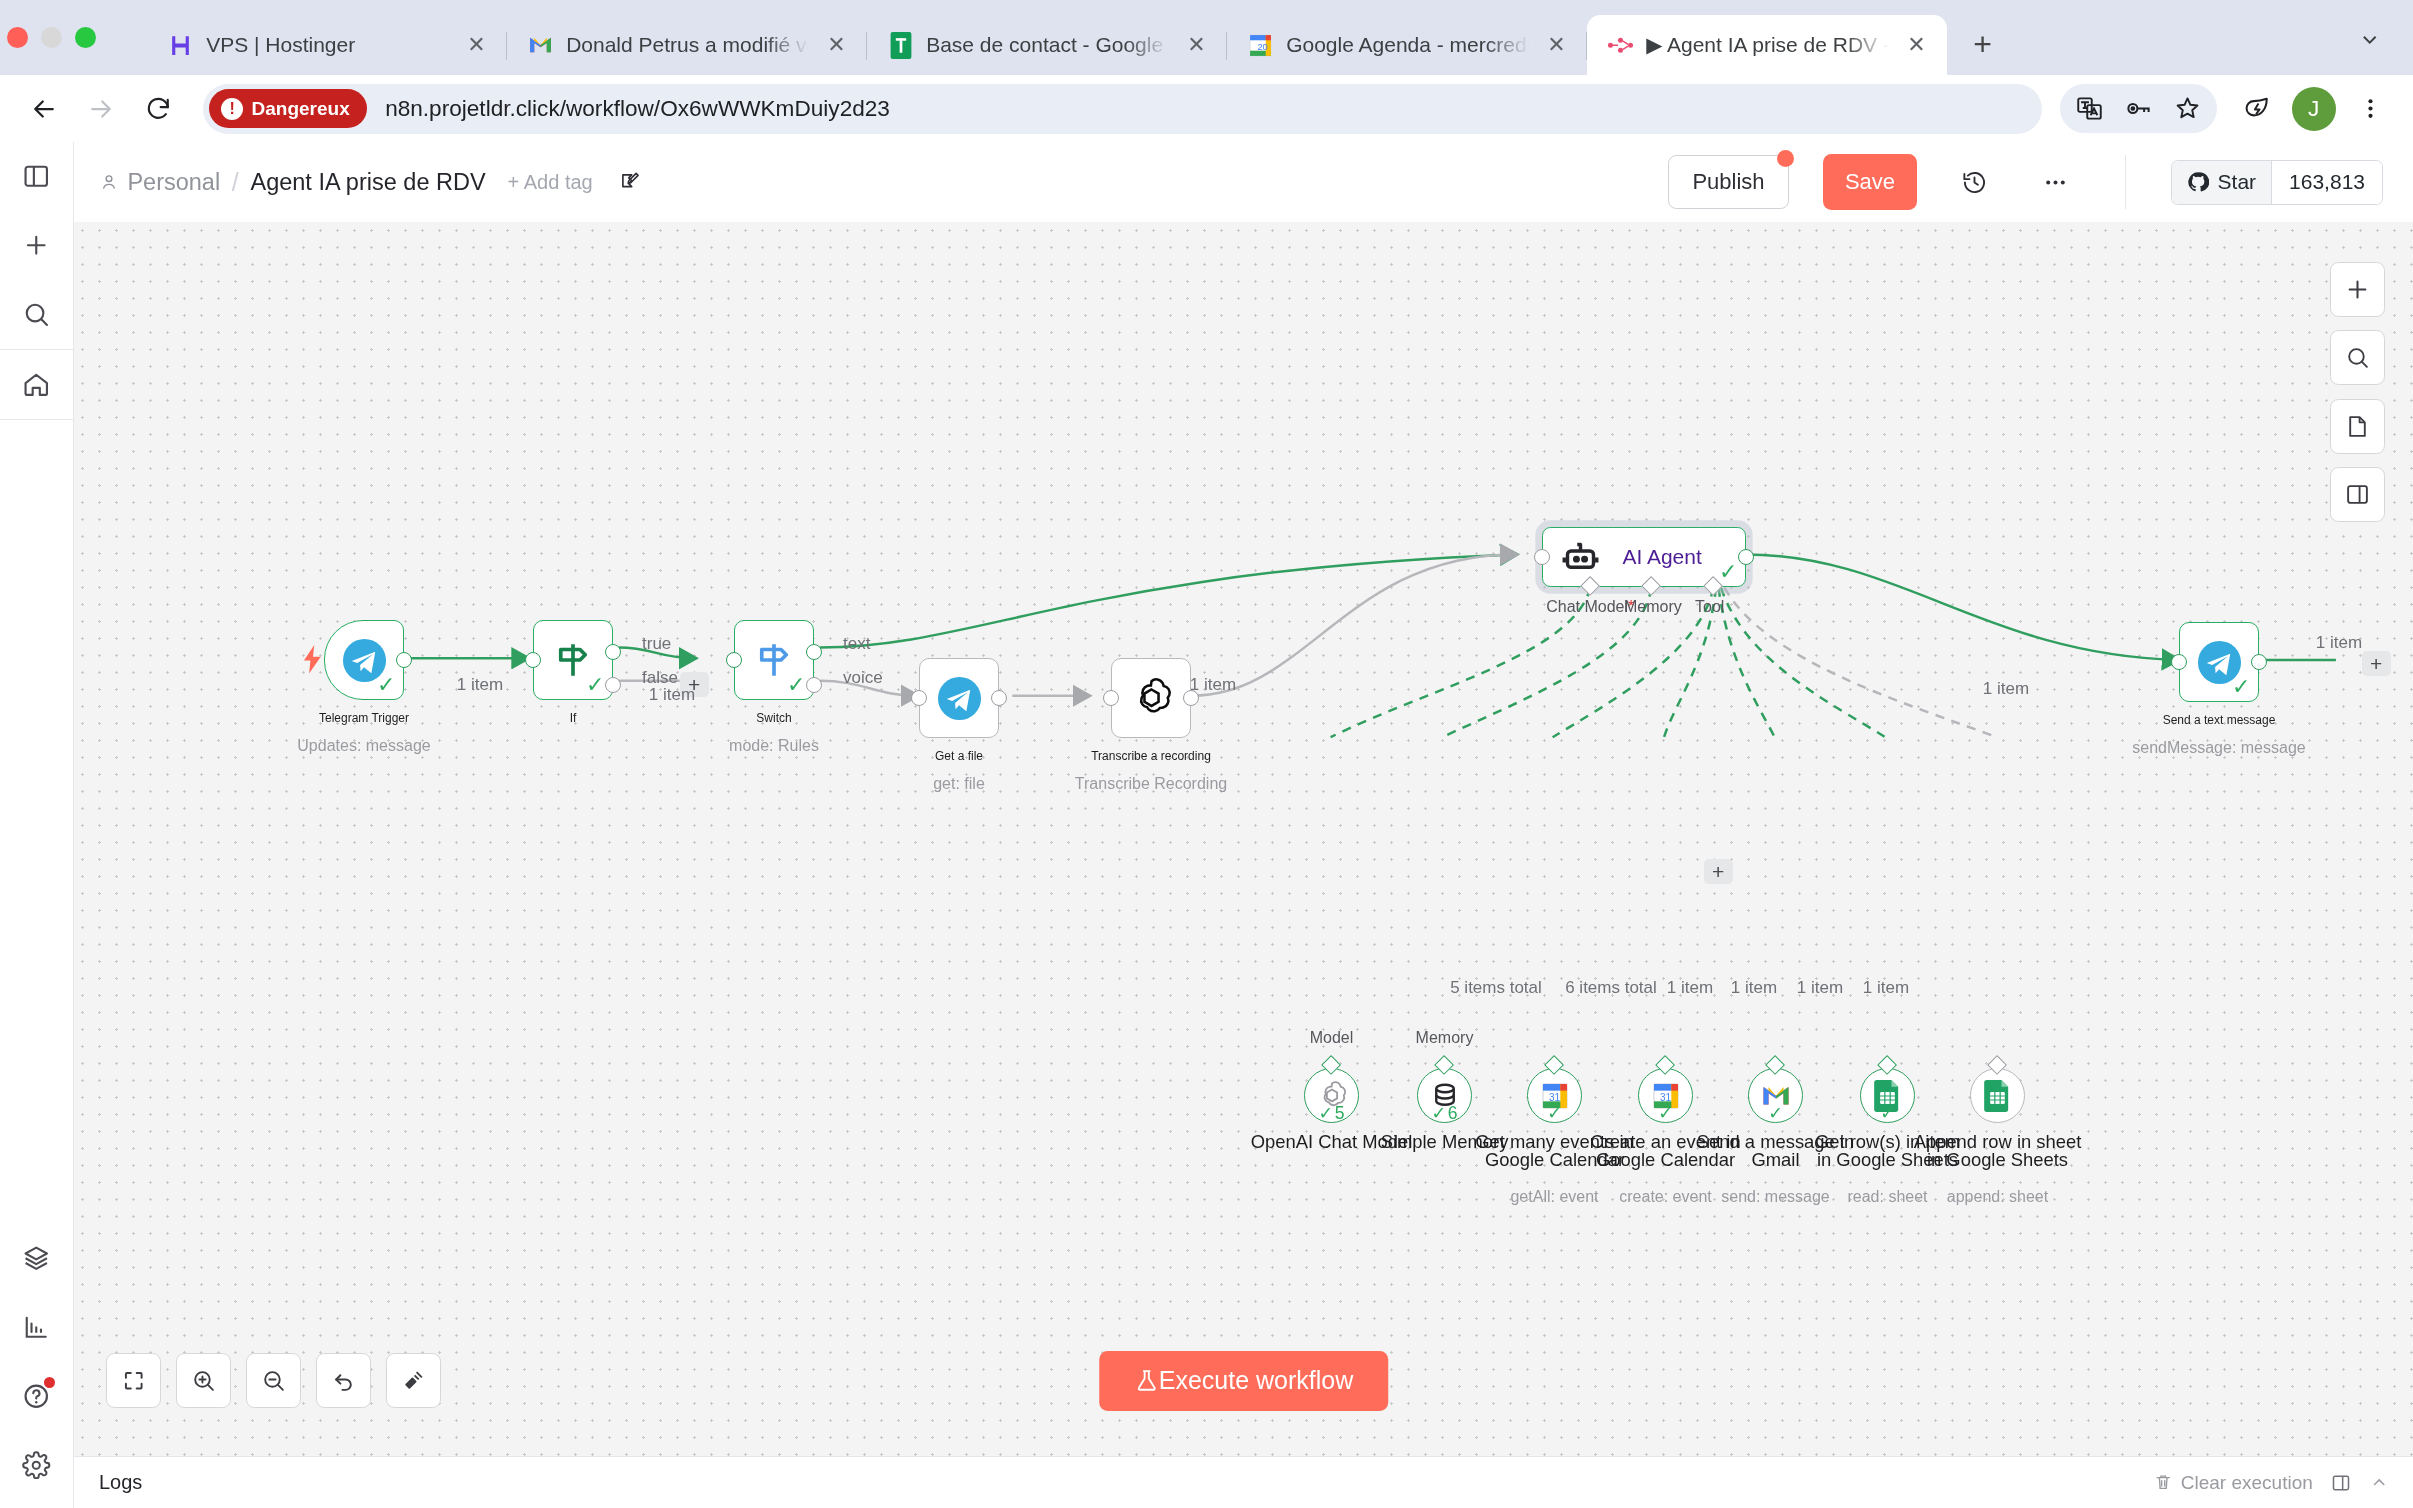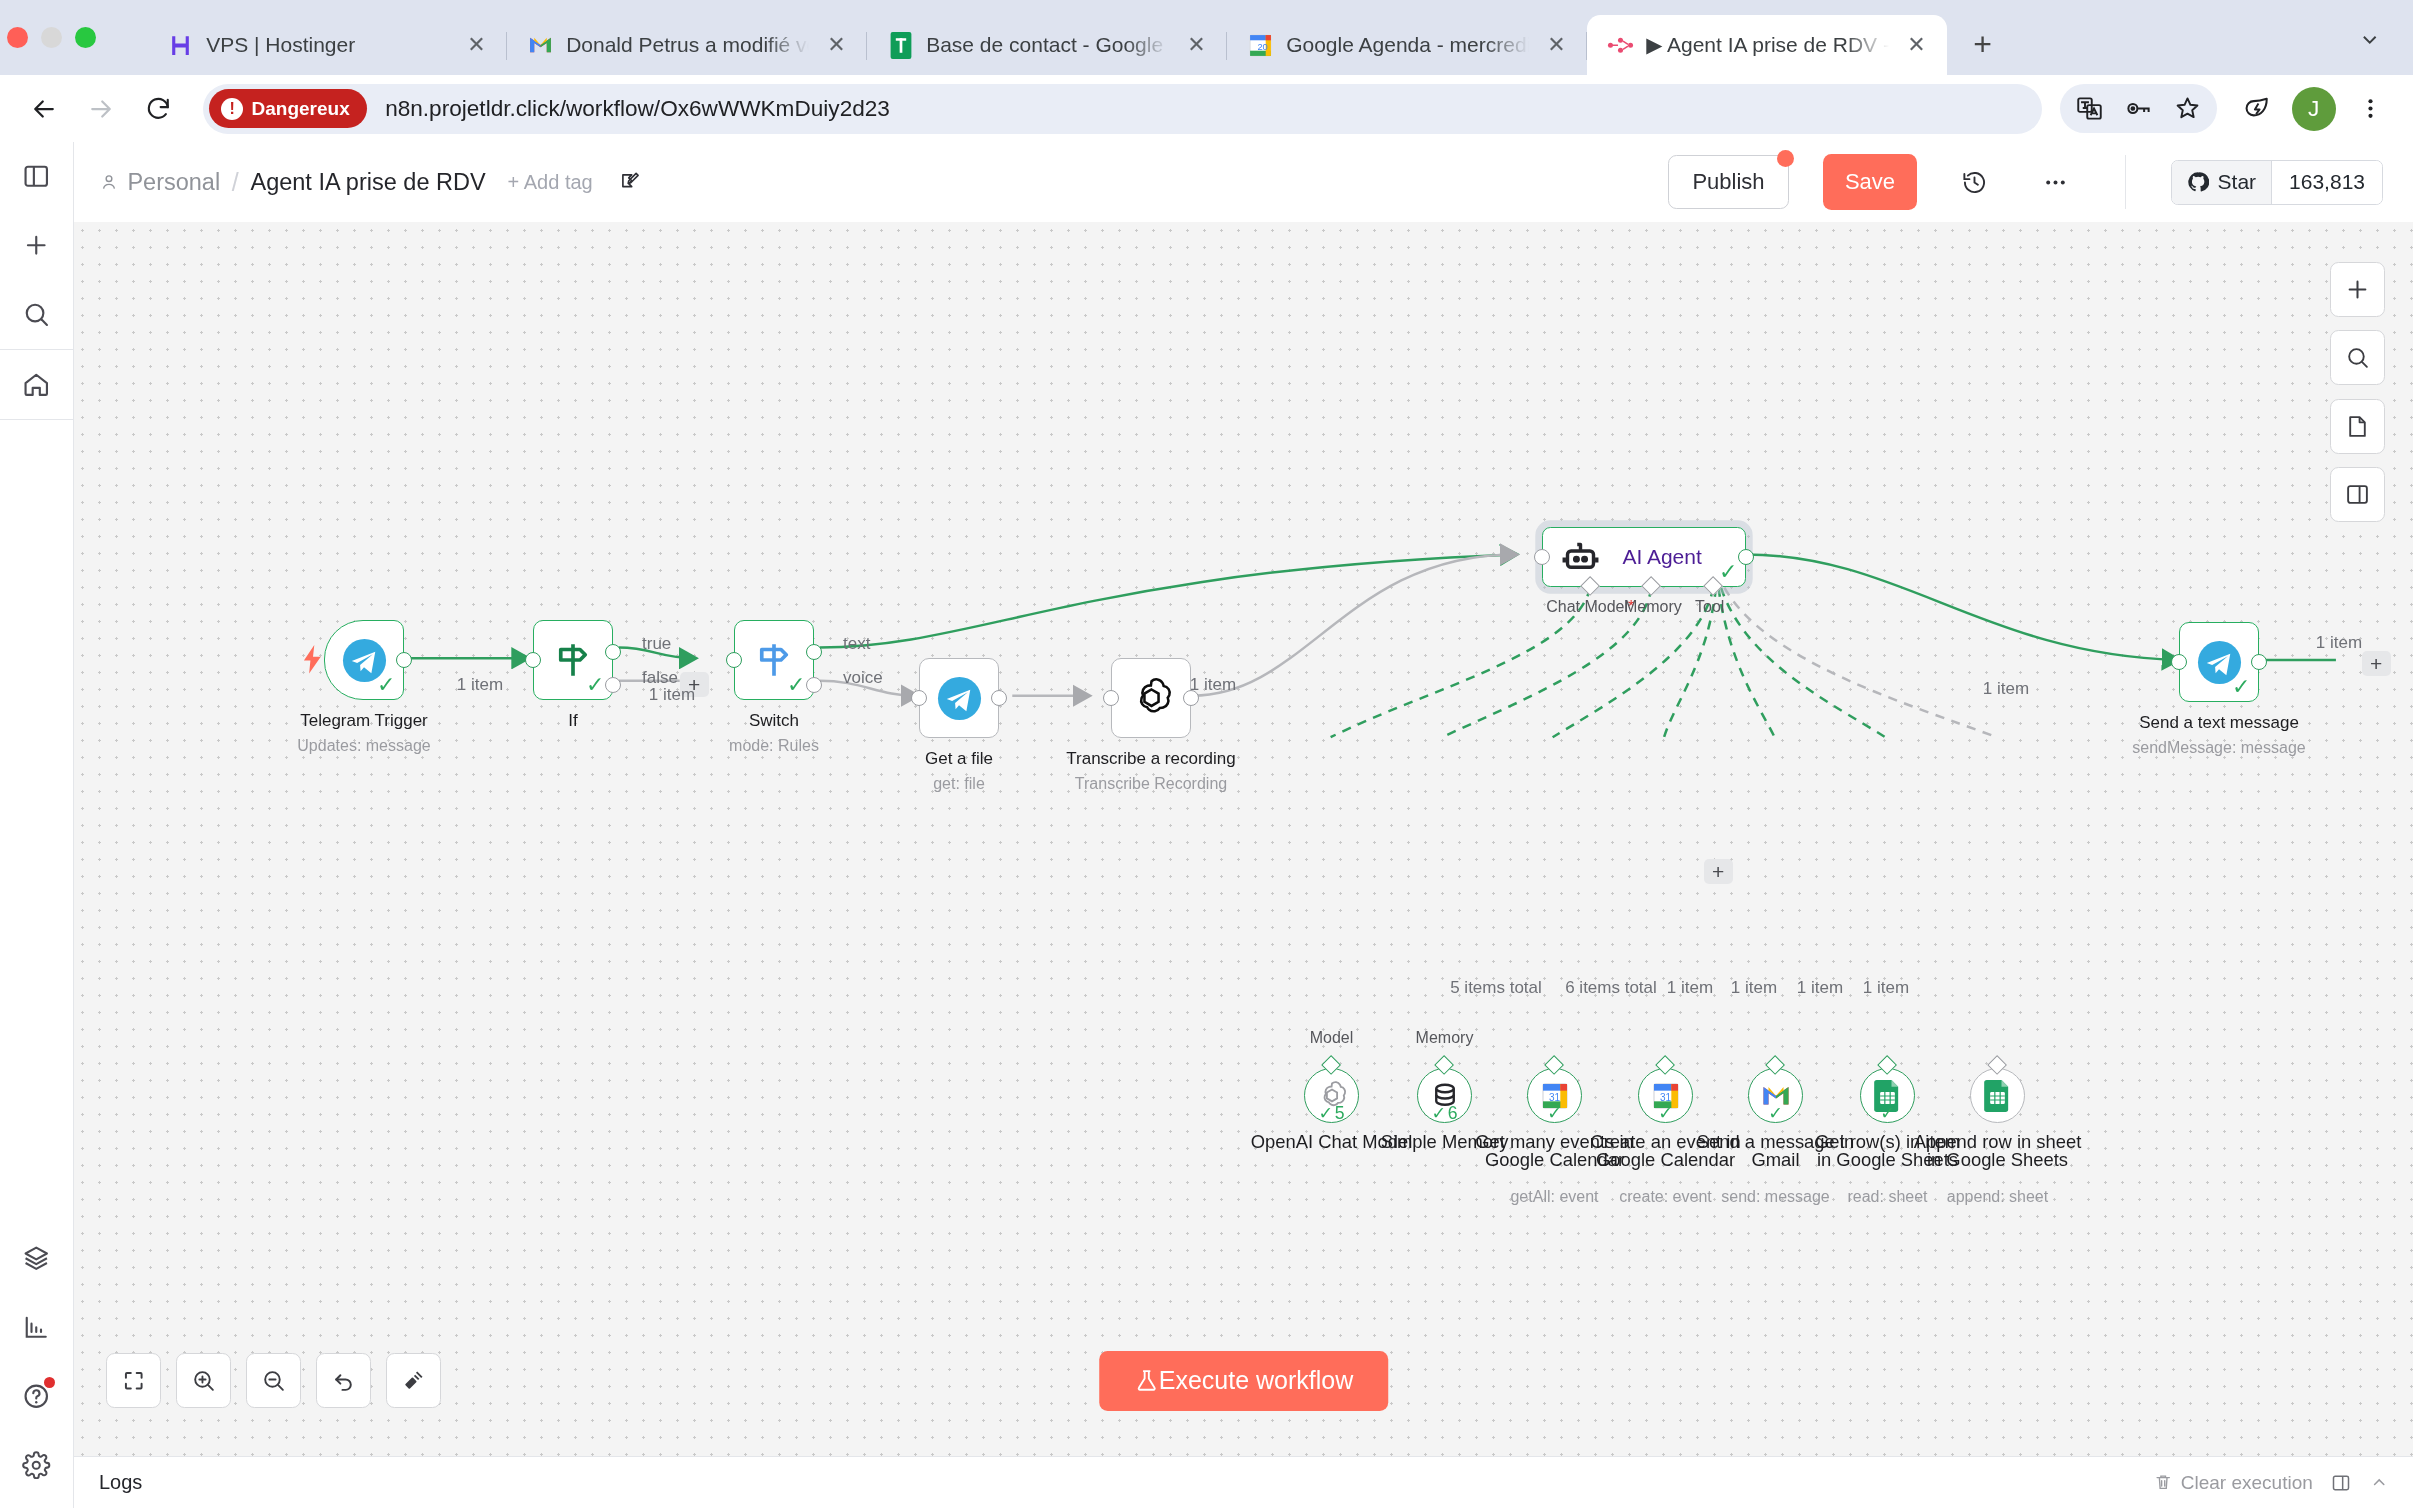--- a/index.html
+++ b/index.html
@@ -233,21 +233,21 @@
   .node-box.ok { border-color: #27ae60; }
   .node-box.trigger { border-radius: 39px 10px 10px 39px; }
   .node-box.agent { width: 204px; height: 60px; border-radius: 8.4px; justify-content: flex-start; padding-left: 18.4px; gap: 22px; }
   .node-box.agent.sel { box-shadow: 0 0 0 6.7px rgba(180,190,205,0.42); }
   .node-check {
     position: absolute; right: 7.5px; bottom: 3.4px;
     color: #2dab5f; font-size: 22px; line-height: 1;
   }
   .node-title {
     position: absolute; top: 91px; left: 50%; transform: translateX(-50%);
-    font-size: 17px; color: #1d1d20; white-space: nowrap; text-align: right;
+    font-size: 12px; color: #1d1d20; white-space: nowrap; text-align: right;
   }
   .node-sub {
     position: absolute; top: 117px; left: 50%; transform: translateX(-50%);
     font-size: 16px; color: #9a9ba0; white-space: nowrap; text-align: center;
   }
   .agent-label { font-size: 21px; color: #4c1d95; }
 
   .port {
     position: absolute; width: 16px; height: 16px; border-radius: 50%;
     background: #fff; border: 1.7px solid #9a9ca1;

